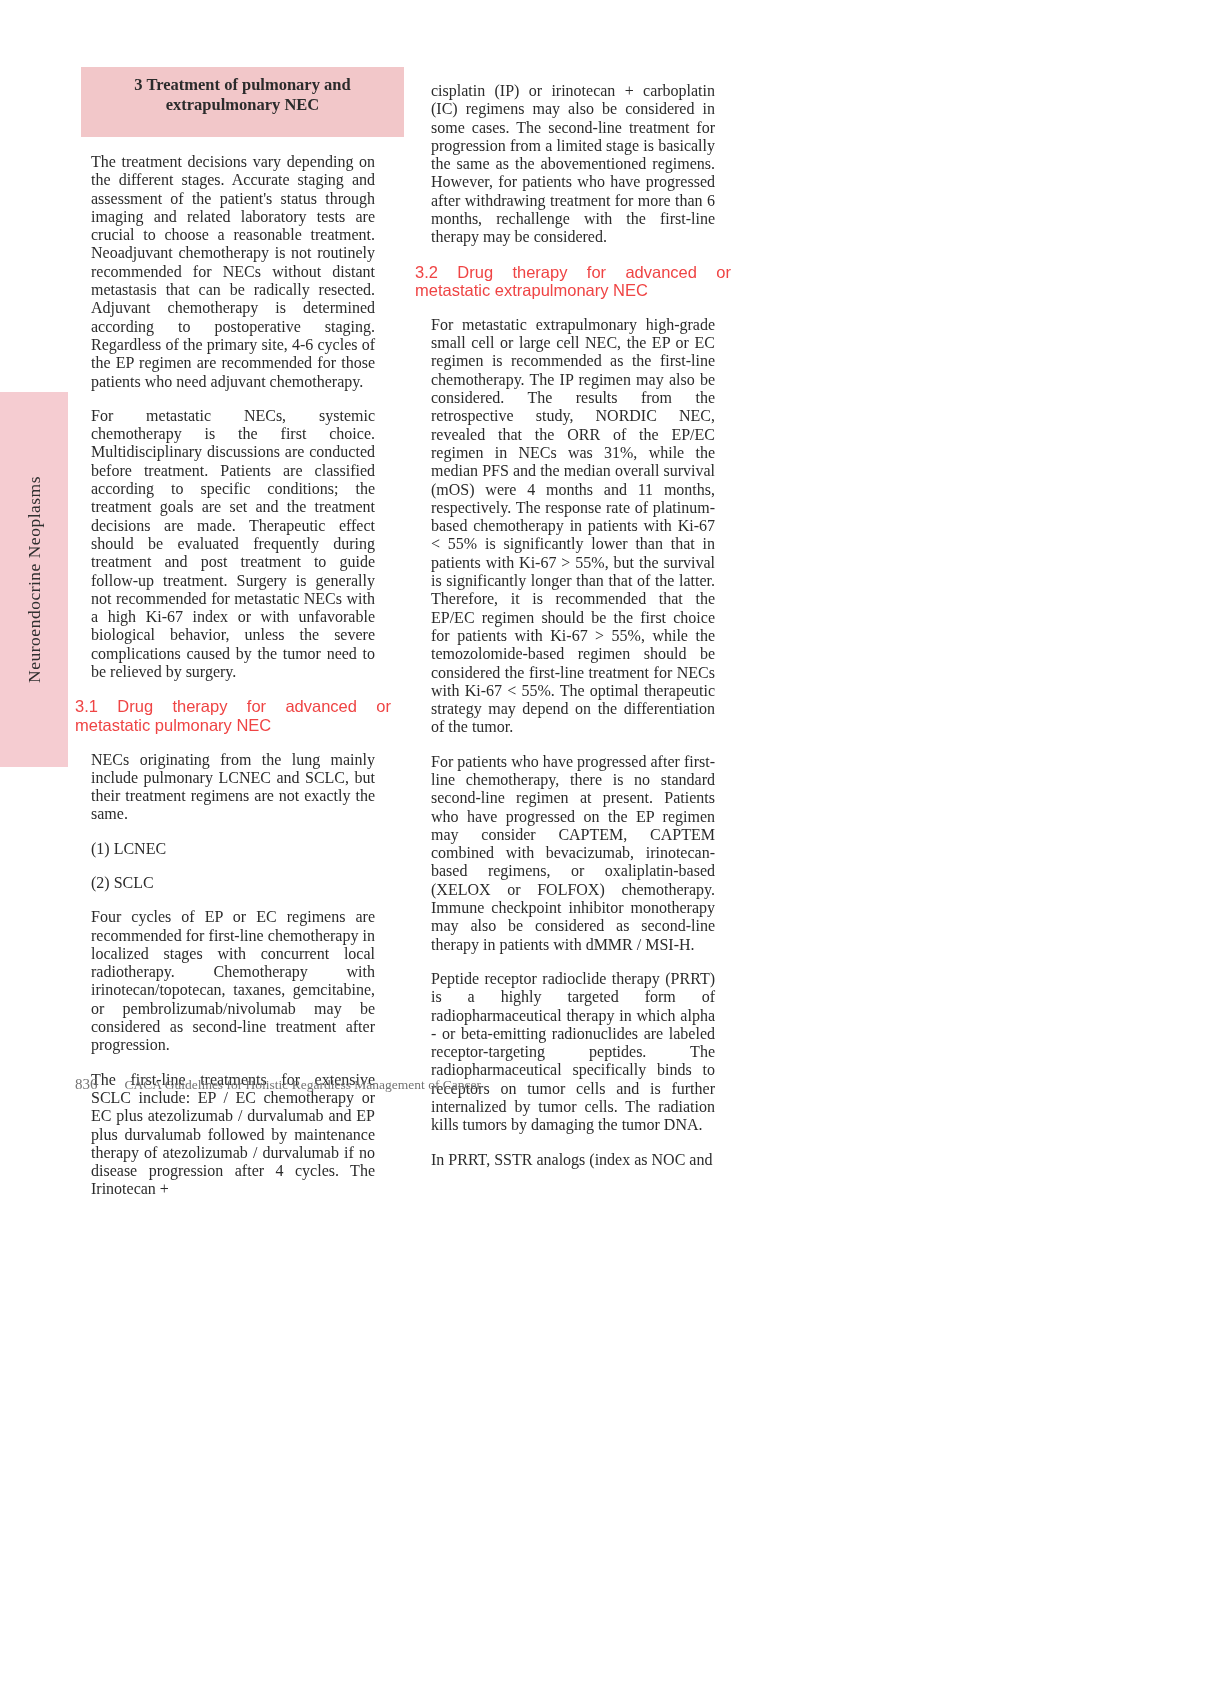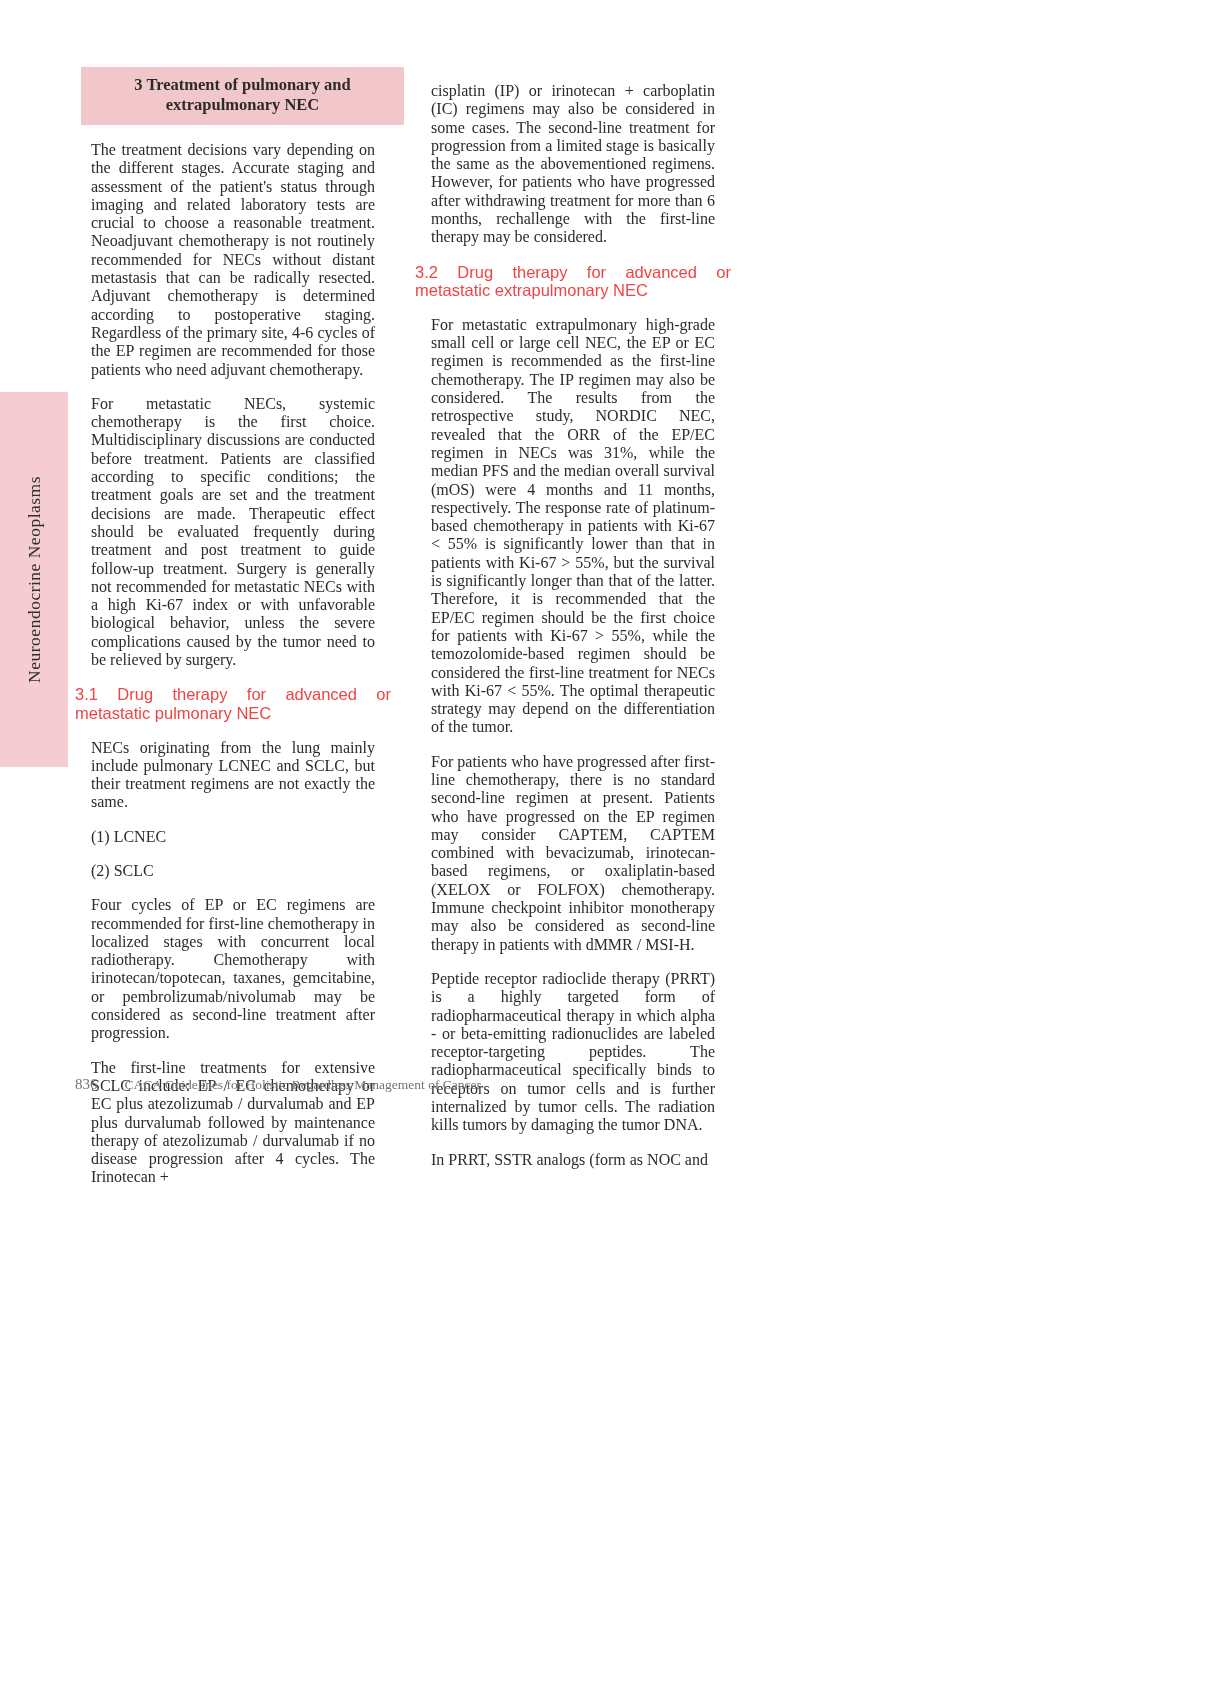--- a/index.html
+++ b/index.html
@@ -60,21 +60,21 @@
     font-size: 16.5px;
     line-height: 18.6px;
     color: #ef4444;
     font-weight: 400;
     text-align: justify;
   }
   .heading-box {
     background: var(--header_pink, #f2c7c9);
     margin: 1px 0 8px 6px;
     margin-right: -13px;
-    padding: 8px 28px 11px 28px;
+    padding: 8px 28px 23px 28px;
     text-align: center;
     font-family: "Liberation Serif", serif;
     font-weight: bold;
     font-size: 16.5px;
     line-height: 19.5px;
     color: #2b2b2b;
   }
   .section-header {
     margin: 10px 0 9px 0;
     border-top: 1.5px solid #1c1c1c;
@@ -124,21 +124,21 @@
       <p class="para">Four cycles of EP or EC regimens are recommended for first-line chemotherapy in localized stages with concurrent local radiotherapy. Chemotherapy with irinotecan/topotecan, taxanes, gemcitabine, or pembrolizumab/nivolumab may be considered as second-line treatment after progression.</p>
       <p class="para">The first-line treatments for extensive SCLC include: EP / EC chemotherapy or EC plus atezolizumab / durvalumab and EP plus durvalumab followed by maintenance therapy of atezolizumab / durvalumab if no disease progression after 4 cycles. The Irinotecan +</p>
     </div>
 
     <div class="col">
       <p class="para">cisplatin (IP) or irinotecan + carboplatin (IC) regimens may also be considered in some cases. The second-line treatment for progression from a limited stage is basically the same as the abovementioned regimens. However, for patients who have progressed after withdrawing treatment for more than 6 months, rechallenge with the first-line therapy may be considered.</p>
       <p class="subhead">3.2 Drug therapy for advanced or metastatic extrapulmonary NEC</p>
       <p class="para">For metastatic extrapulmonary high-grade small cell or large cell NEC, the EP or EC regimen is recommended as the first-line chemotherapy. The IP regimen may also be considered. The results from the retrospective study, NORDIC NEC, revealed that the ORR of the EP/EC regimen in NECs was 31%, while the median PFS and the median overall survival (mOS) were 4 months and 11 months, respectively. The response rate of platinum-based chemotherapy in patients with Ki-67 &lt; 55% is significantly lower than that in patients with Ki-67 &gt; 55%, but the survival is significantly longer than that of the latter. Therefore, it is recommended that the EP/EC regimen should be the first choice for patients with Ki-67 &gt; 55%, while the temozolomide-based regimen should be considered the first-line treatment for NECs with Ki-67 &lt; 55%. The optimal therapeutic strategy may depend on the differentiation of the tumor.</p>
       <p class="para">For patients who have progressed after first-line chemotherapy, there is no standard second-line regimen at present. Patients who have progressed on the EP regimen may consider CAPTEM, CAPTEM combined with bevacizumab, irinotecan-based regimens, or oxaliplatin-based (XELOX or FOLFOX) chemotherapy. Immune checkpoint inhibitor monotherapy may also be considered as second-line therapy in patients with dMMR / MSI-H.</p>
       <p class="para">Peptide receptor radioclide therapy (PRRT) is a highly targeted form of radiopharmaceutical therapy in which alpha - or beta-emitting radionuclides are labeled receptor-targeting peptides. The radiopharmaceutical specifically binds to receptors on tumor cells and is further internalized by tumor cells. The radiation kills tumors by damaging the tumor DNA.</p>
-      <p class="para">In PRRT, SSTR analogs (form as NOC and</p>
+      <p class="para">In PRRT, SSTR analogs (index as NOC and</p>
     </div>
 
   </div>
 
   <div id="footer">
     <span class="pagenum">836</span>
     <span class="booktitle">CACA Guidelines for Holistic Regardless Management of Cancer</span>
   </div>
 
 </div>

